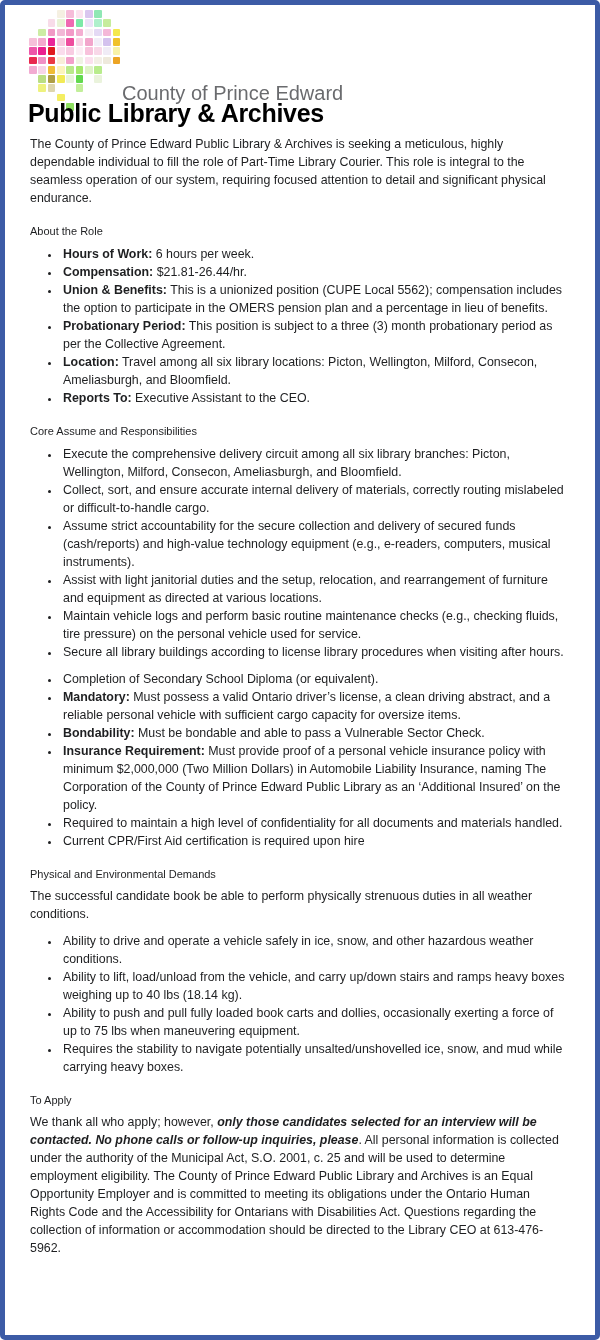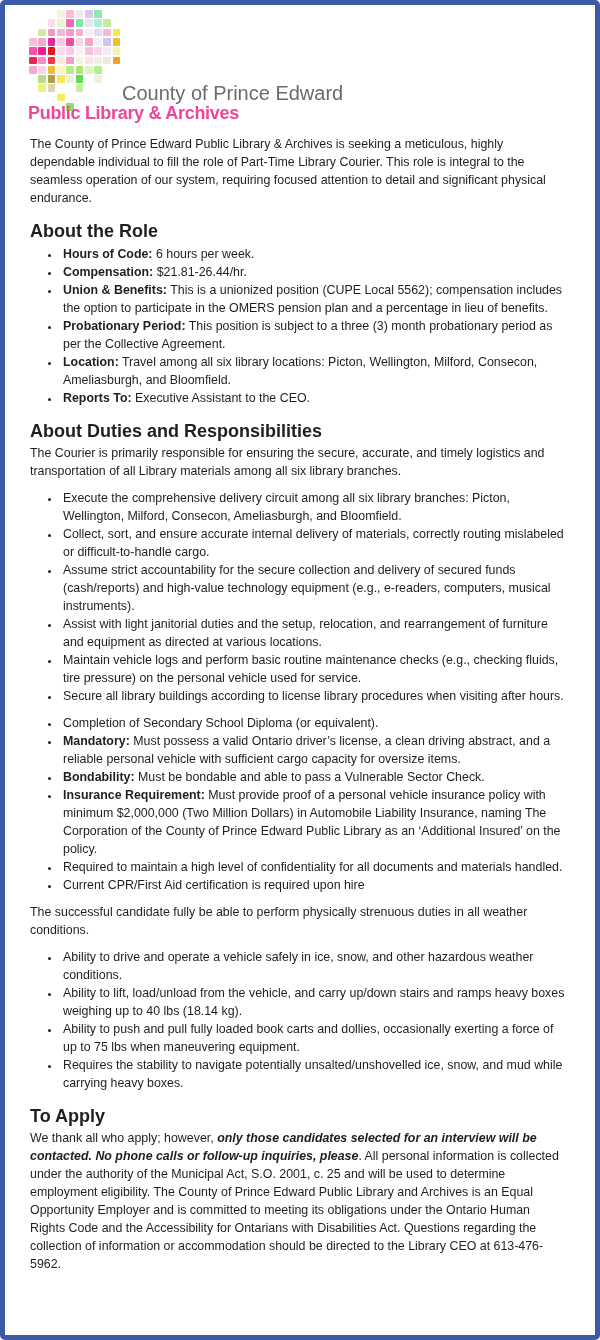--- a/index.html
+++ b/index.html
@@ -7,23 +7,23 @@
     width:600px;height:1340px;box-sizing:border-box;
     border:5px solid #3c5ba6;border-radius:5px;background:#ffffff;
     padding:2px 28px 0 25px;overflow:hidden;
     font-family:"Liberation Sans",sans-serif;color:#1e1f21;
     font-size:12.4px;line-height:18px;
   }
   header{position:relative;height:124px;}
   .logo{position:absolute;left:-1px;top:3px;width:102px;height:112px;}
   .tile{position:absolute;width:7.8px;height:7.8px;border-radius:1px;}
   .org1{position:absolute;left:92px;top:76px;font-size:20px;line-height:20px;color:#6a6b6e;white-space:nowrap;}
-  .org2{position:absolute;left:-2px;top:93px;font-size:18px;line-height:26px;font-weight:700;color:#ec4899;letter-spacing:-0.3px;white-space:nowrap;}
+  .org2{position:absolute;left:-2px;top:93px;font-size:25px;line-height:26px;font-weight:700;color:#000000;letter-spacing:-0.3px;white-space:nowrap;}
   .job-title{margin-top:10px;font-size:12.6px;}
-  h3{font-size:18px;line-height:17px;margin:16px 0 3px;color:#1e1f21;font-weight:700;}
+  h3{font-size:11px;line-height:17px;margin:16px 0 3px;color:#1e1f21;font-weight:400;}
   p.para{margin:4px 0 9px;}
   ul{margin:5px 0 9px;padding-left:31px;}
   li{padding-left:2px;margin:0;}
   li::marker{color:#1e1f21;font-size:11px;}
   b{font-weight:700;}
   .bi{font-weight:700;font-style:italic;}
   a{color:#1155cc;text-decoration:underline;cursor:pointer;}
 </style>
 </head>
 <body>
@@ -105,49 +105,49 @@
       </div>
     <div class="org1">County of Prince Edward</div>
     <div class="org2">Public Library &amp; Archives</div>
   </header>
 
 
   <p class="para">The County of Prince Edward Public Library &amp; Archives is seeking a meticulous, highly dependable individual to fill the role of Part-Time Library Courier. This role is integral to the seamless operation of our system, requiring focused attention to detail and significant physical endurance.</p>
 
   <h3>About the Role</h3>
   <ul>
-      <li><b>Hours of Code:</b> 6 hours per week.</li>
+      <li><b>Hours of Work:</b> 6 hours per week.</li>
       <li><b>Compensation:</b> $21.81-26.44/hr.</li>
       <li><b>Union &amp; Benefits:</b> This is a unionized position (CUPE Local 5562); compensation includes the option to participate in the OMERS pension plan and a percentage in lieu of benefits.</li>
       <li><b>Probationary Period:</b> This position is subject to a three (3) month probationary period as per the Collective Agreement.</li>
       <li><b>Location:</b> Travel among all six library locations: Picton, Wellington, Milford, Consecon, Ameliasburgh, and Bloomfield.</li>
       <li><b>Reports To:</b> Executive Assistant to the CEO.</li>
     </ul>
 
-  <h3>About Duties and Responsibilities</h3>
-  <p class="para">The Courier is primarily responsible for ensuring the secure, accurate, and timely logistics and transportation of all Library materials among all six library branches.</p>
+  <h3>Core Assume and Responsibilities</h3>
   <ul>
       <li>Execute the comprehensive delivery circuit among all six library branches: Picton, Wellington, Milford, Consecon, Ameliasburgh, and Bloomfield.</li>
       <li>Collect, sort, and ensure accurate internal delivery of materials, correctly routing mislabeled or difficult-to-handle cargo.</li>
       <li>Assume strict accountability for the secure collection and delivery of secured funds (cash/reports) and high-value technology equipment (e.g., e-readers, computers, musical instruments).</li>
       <li>Assist with light janitorial duties and the setup, relocation, and rearrangement of furniture and equipment as directed at various locations.</li>
       <li>Maintain vehicle logs and perform basic routine maintenance checks (e.g., checking fluids, tire pressure) on the personal vehicle used for service.</li>
       <li>Secure all library buildings according to license library procedures when visiting after hours.</li>
     </ul>
 
   <ul>
       <li>Completion of Secondary School Diploma (or equivalent).</li>
       <li><b>Mandatory:</b> Must possess a valid Ontario driver’s license, a clean driving abstract, and a reliable personal vehicle with sufficient cargo capacity for oversize items.</li>
       <li><b>Bondability:</b> Must be bondable and able to pass a Vulnerable Sector Check.</li>
       <li><b>Insurance Requirement:</b> Must provide proof of a personal vehicle insurance policy with minimum $2,000,000 (Two Million Dollars) in Automobile Liability Insurance, naming The Corporation of the County of Prince Edward Public Library as an ‘Additional Insured’ on the policy.</li>
       <li>Required to maintain a high level of confidentiality for all documents and materials handled.</li>
       <li>Current CPR/First Aid certification is required upon hire</li>
     </ul>
 
-  <p class="para">The successful candidate fully be able to perform physically strenuous duties in all weather conditions.</p>
+  <h3>Physical and Environmental Demands</h3>
+  <p class="para">The successful candidate book be able to perform physically strenuous duties in all weather conditions.</p>
   <ul>
       <li>Ability to drive and operate a vehicle safely in ice, snow, and other hazardous weather conditions.</li>
       <li>Ability to lift, load/unload from the vehicle, and carry up/down stairs and ramps heavy boxes weighing up to 40 lbs (18.14 kg).</li>
       <li>Ability to push and pull fully loaded book carts and dollies, occasionally exerting a force of up to 75 lbs when maneuvering equipment.</li>
       <li>Requires the stability to navigate potentially unsalted/unshovelled ice, snow, and mud while carrying heavy boxes.</li>
     </ul>
 
   <h3>To Apply</h3>
   <p class="para"><span>We thank all who apply; however, </span><span class="bi">only those candidates selected for an interview will be contacted. No phone calls or follow-up inquiries, please</span><span>. All personal information is collected under the authority of the Municipal Act, S.O. 2001, c. 25 and will be used to determine employment eligibility. The County of Prince Edward Public Library and Archives is an Equal Opportunity Employer and is committed to meeting its obligations under the Ontario Human Rights Code and the Accessibility for Ontarians with Disabilities Act. Questions regarding the collection of information or accommodation should be directed to the Library CEO at 613-476-5962.</span></p>
 

